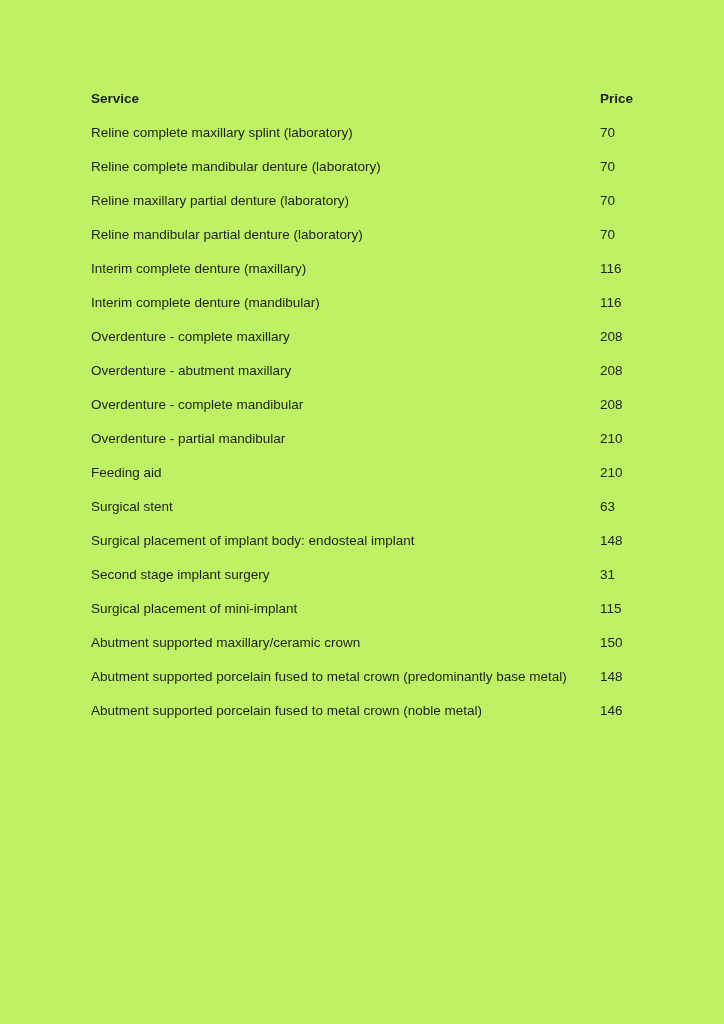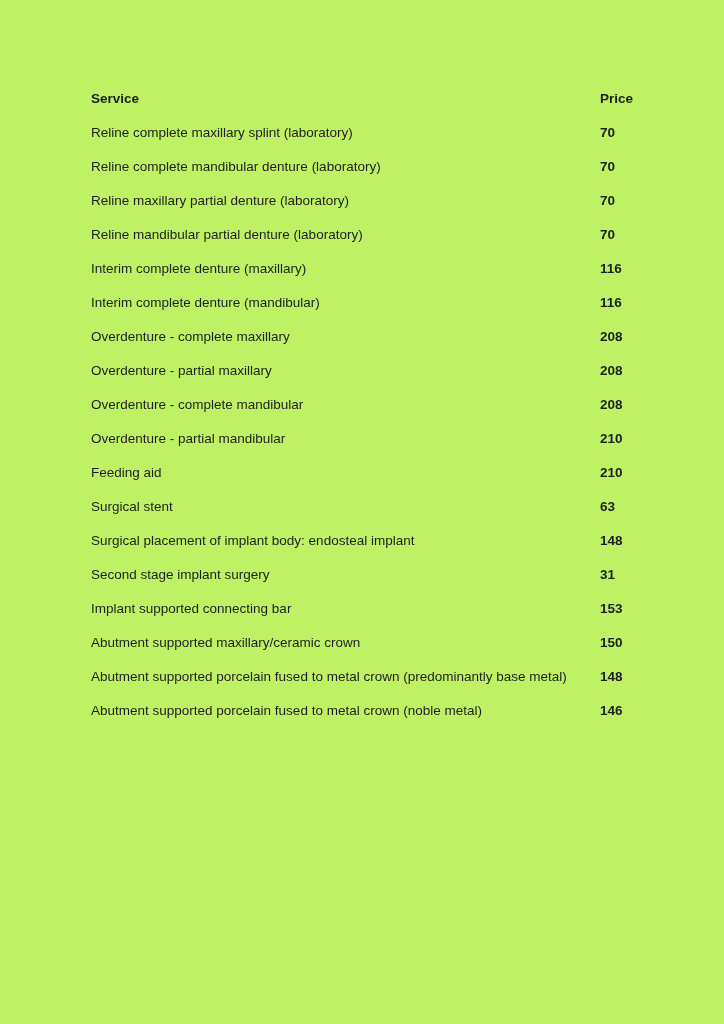--- a/index.html
+++ b/index.html
@@ -35,21 +35,20 @@
     font-weight: bold;
   }
   .service-cell {
     width: 509px;
     flex: 0 0 509px;
     overflow: visible;
   }
   .price-cell {
     flex: 1 1 auto;
     text-align: left;
-    font-weight: bold;
   }
 </style>
 </head>
 <body>
 
 <div class="page" style="background: #bef264; color: rgb(31, 31, 31);">
   <div class="price-table">
     <div class="row header">
       <span class="service-cell">Service</span>
       <span class="price-cell">Price</span>
@@ -84,21 +83,21 @@
     <span class="service-cell">Interim complete denture (mandibular)</span>
     <span class="price-cell">116</span>
   </div>
 
   <div class="row">
     <span class="service-cell">Overdenture - complete maxillary</span>
     <span class="price-cell">208</span>
   </div>
 
   <div class="row">
-    <span class="service-cell">Overdenture - partial maxillary</span>
+    <span class="service-cell">Overdenture - abutment maxillary</span>
     <span class="price-cell">208</span>
   </div>
 
   <div class="row">
     <span class="service-cell">Overdenture - complete mandibular</span>
     <span class="price-cell">208</span>
   </div>
 
   <div class="row">
     <span class="service-cell">Overdenture - partial mandibular</span>
@@ -121,26 +120,26 @@
   <div class="row">
     <span class="service-cell">Surgical placement of implant body: endosteal implant</span>
     <span class="price-cell">148</span>
   </div>
 
   <div class="row">
     <span class="service-cell">Second stage implant surgery</span>
     <span class="price-cell">31</span>
   </div>
 
+  <div class="row">
+    <span class="service-cell">Surgical placement of mini-implant</span>
+    <span class="price-cell">115</span>
+  </div>
 
 
-  <div class="row">
-    <span class="service-cell">Implant supported connecting bar</span>
-    <span class="price-cell">153</span>
-  </div>
 
   <div class="row">
     <span class="service-cell">Abutment supported maxillary/ceramic crown</span>
     <span class="price-cell">150</span>
   </div>
 
   <div class="row">
     <span class="service-cell">Abutment supported porcelain fused to metal crown (predominantly base metal)</span>
     <span class="price-cell">148</span>
   </div>

